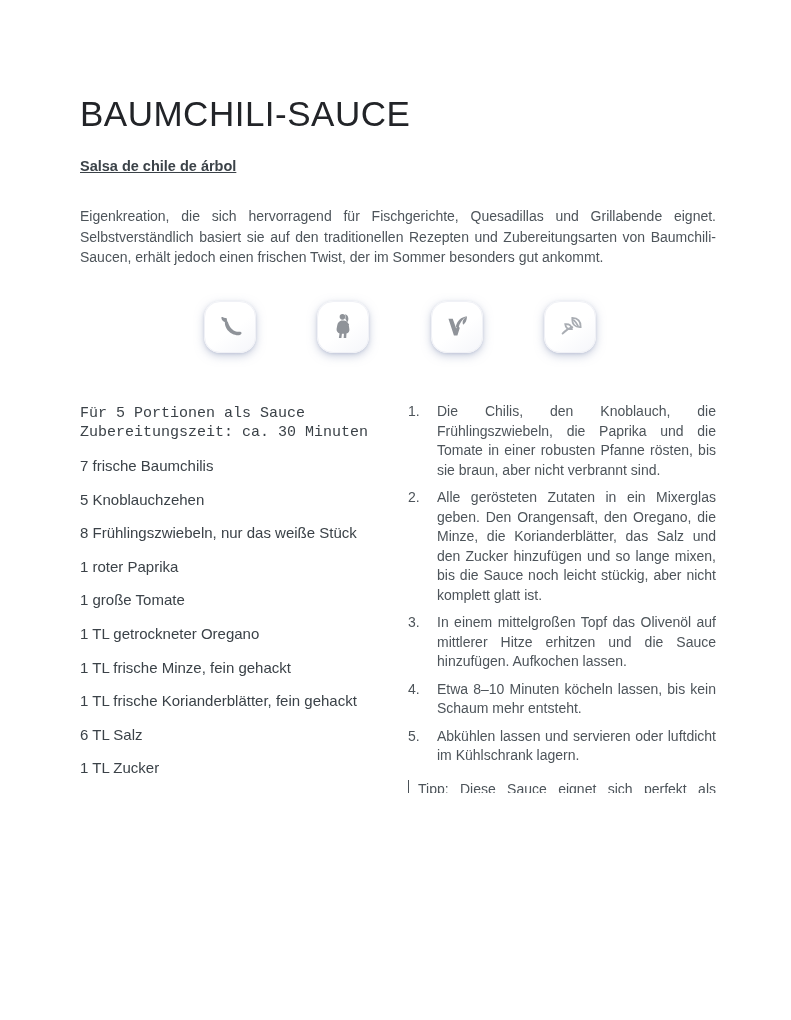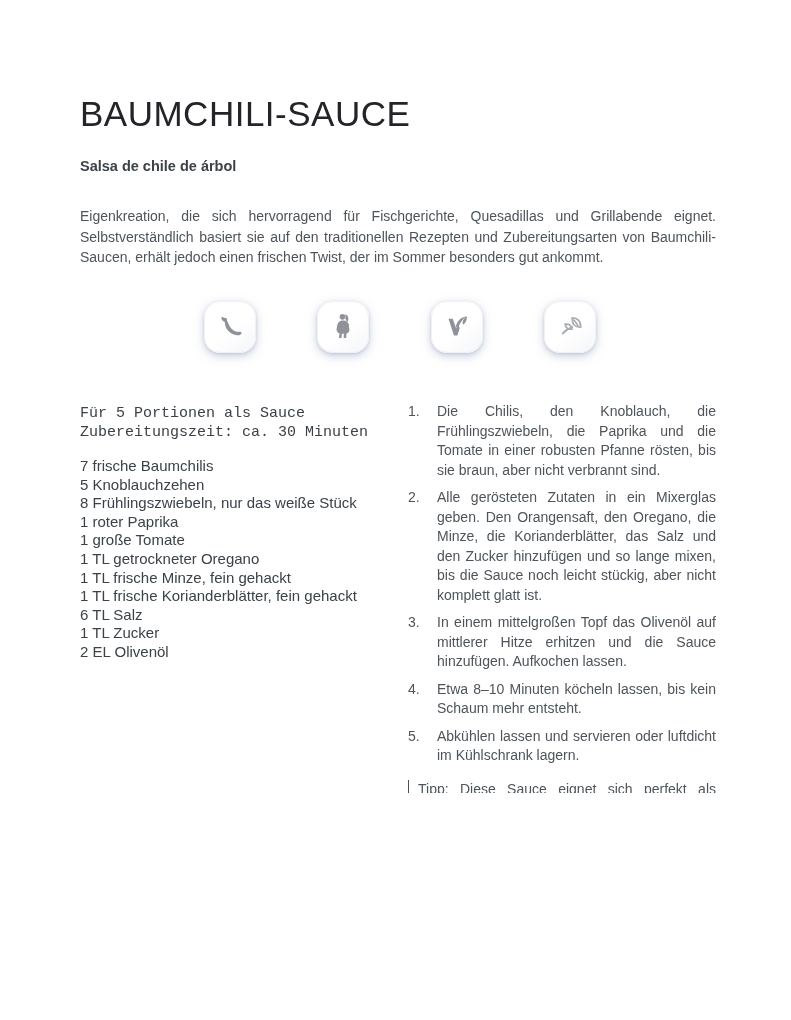--- a/index.html
+++ b/index.html
@@ -2,37 +2,37 @@
 <html lang="de"><head>
 <meta charset="utf-8">
 <style>
   html,body{margin:0;padding:0;background:#ffffff;}
   body{font-family:"Liberation Sans","DejaVu Sans",sans-serif;}
   .page{position:relative;width:791px;height:793px;background:#ffffff;overflow:hidden;}
 
   .title{position:absolute;left:80px;top:73px;font-size:35px;font-weight:300;
          letter-spacing:.5px;color:#222428;line-height:1;}
   .subtitle{position:absolute;left:80px;top:158px;font-size:14.5px;font-weight:700;
-            color:#3b4248;}
+            color:#3b4248;text-decoration:underline;}
   .intro{position:absolute;left:80px;top:192px;width:636px;font-size:14px;
          line-height:20.5px;color:#4d545a;text-align:justify;hyphens:auto;}
 
   .badges{position:absolute;left:204px;top:300px;width:392px;height:54px;
           display:flex;justify-content:space-between;align-items:center;}
   .badge{width:52px;height:52px;border-radius:16px;
          background:linear-gradient(145deg,#ffffff 55%,#f5f6fa);
          box-shadow:0 3px 10px rgba(152,162,192,.5),0 1px 3px rgba(152,162,192,.35);
          border:1px solid #f0f1f6;box-sizing:border-box;
          display:flex;align-items:center;justify-content:center;}
   .badge svg{width:32px;height:32px;}
 
   .left-col{position:absolute;left:80px;top:404px;width:332px;color:#3b4248;}
   .info-line{font-size:15px;line-height:19px;font-family:Liberation Mono, monospace;}
   .ingredients{margin-top:15px;}
-  .ing{font-size:15px;line-height:18.6px;}
+  .ing{font-size:15px;line-height:18.6px;margin-top:15px;}
 
   .right-col{position:absolute;left:408px;top:402px;width:308px;color:#4d545a;}
   .step{display:flex;margin-bottom:8px;}
   .step-num{flex:0 0 29px;width:29px;font-size:14px;line-height:19.5px;}
   .step-text{flex:1;font-size:14px;line-height:19.5px;text-align:justify;hyphens:auto;}
   .tip{margin-top:14px;border-left:1px solid #4a5157;padding-left:9px;
        font-size:14px;line-height:19.5px;text-align:justify;hyphens:auto;}
 
   .page-number{position:absolute;left:28px;top:966px;font-size:17px;color:#7e7e7e;}
 </style>

